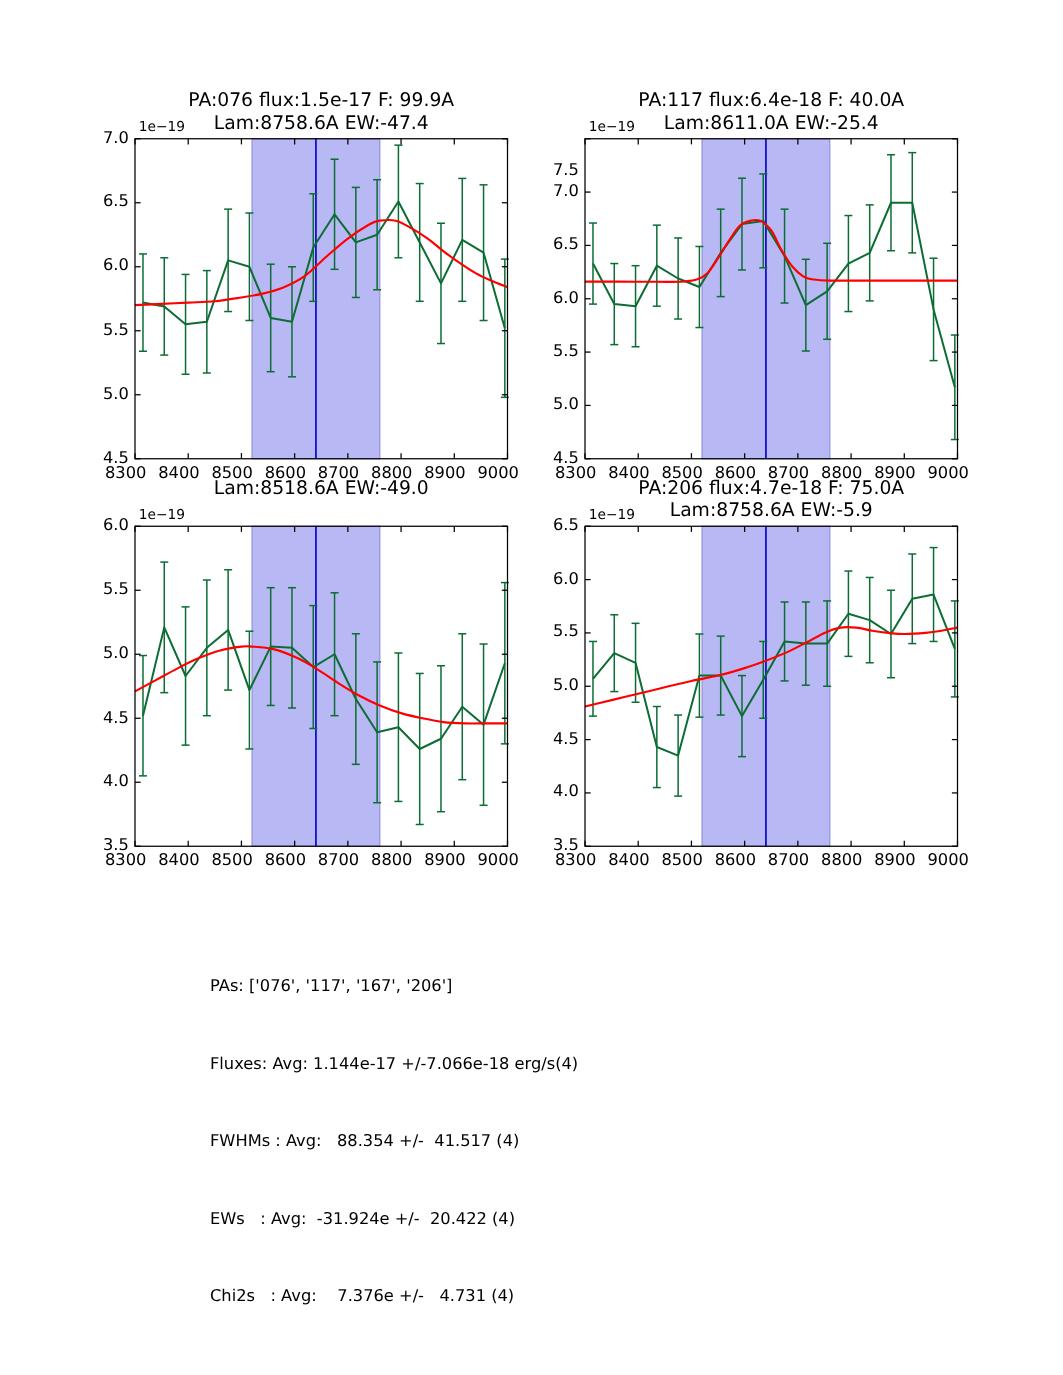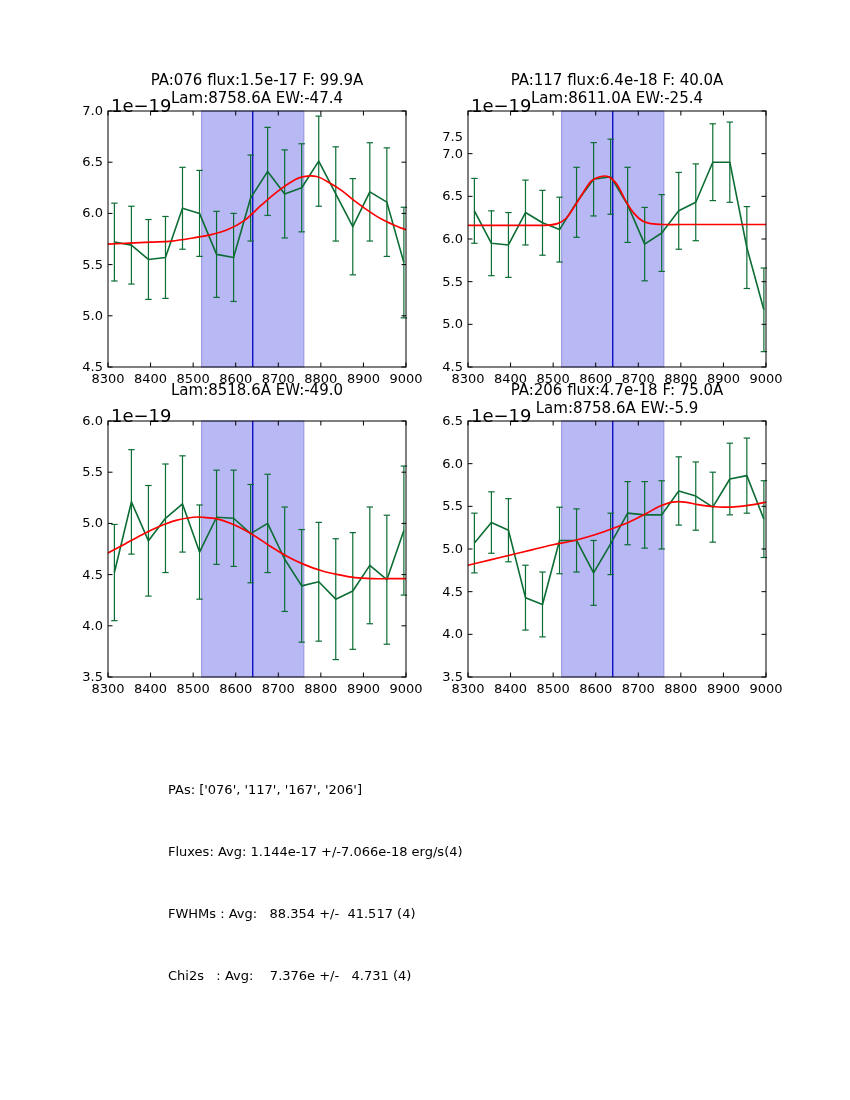--- a/index.html
+++ b/index.html
@@ -2,24 +2,24 @@
 <html><head>
 <meta charset="utf-8">
 <style>
   html,body{margin:0;padding:0;background:#ffffff;}
   #figure{position:relative;width:800px;height:1100px;background:#ffffff;
           font-family:"DejaVu Sans","Liberation Sans",sans-serif;color:#000;}
   svg.axes{position:absolute;overflow:visible;}
   .title-block{position:absolute;width:298px;text-align:center;font-size:15px;line-height:18px;}
   .tb0{left:108px;top:71px;} .tb1{left:468px;top:71px;}
   .tb2{left:108px;top:381px;} .tb3{left:468px;top:381px;}
-  .offset{position:absolute;font-size:18px;}
+  .offset{position:absolute;font-size:11px;}
   .off0{left:111px;top:95px;} .off1{left:471px;top:95px;}
   .off2{left:111px;top:405px;} .off3{left:471px;top:405px;}
-  .xtick{position:absolute;width:48px;text-align:center;font-size:13px;line-height:15px;}
+  .xtick{position:absolute;width:48px;font-size:13px;line-height:15px;}
   .ytick{position:absolute;width:42px;text-align:right;font-size:13px;line-height:15px;}
   #summary{position:absolute;left:168px;top:744px;font-size:13px;}
   #summary .line{height:26px;line-height:20px;white-space:pre;margin-top:36px;}
 </style>
 </head>
 <body>
 
 <div id="figure">
 
   <div class="title-block tb0">
@@ -401,20 +401,21 @@
       <line x1="0" x2="4.5" y1="42.66666666666666" y2="42.66666666666666" stroke="#000000" stroke-width="1"></line>
       <line x1="298" x2="293.5" y1="42.66666666666666" y2="42.66666666666666" stroke="#000000" stroke-width="1"></line>
       <line x1="0" x2="4.5" y1="0" y2="0" stroke="#000000" stroke-width="1"></line>
       <line x1="298" x2="293.5" y1="0" y2="0" stroke="#000000" stroke-width="1"></line>
     </svg>
 
   <div id="summary">
     <div class="line">PAs: ['076', '117', '167', '206']</div>
     <div class="line">Fluxes: Avg: 1.144e-17 +/-7.066e-18 erg/s(4)</div>
     <div class="line">FWHMs : Avg:   88.354 +/-  41.517 (4)</div>
+    <div class="line">EWs   : Avg:  -31.924e +/-  20.422 (4)</div>
     <div class="line">Chi2s   : Avg:    7.376e +/-   4.731 (4)</div>
   </div>
 
 <div class="xtick" style="left: 84px; top: 371px;">8300</div>
     <div class="xtick" style="left: 126.571px; top: 371px;">8400</div>
     <div class="xtick" style="left: 169.143px; top: 371px;">8500</div>
     <div class="xtick" style="left: 211.714px; top: 371px;">8600</div>
     <div class="xtick" style="left: 254.286px; top: 371px;">8700</div>
     <div class="xtick" style="left: 296.857px; top: 371px;">8800</div>
     <div class="xtick" style="left: 339.429px; top: 371px;">8900</div>

